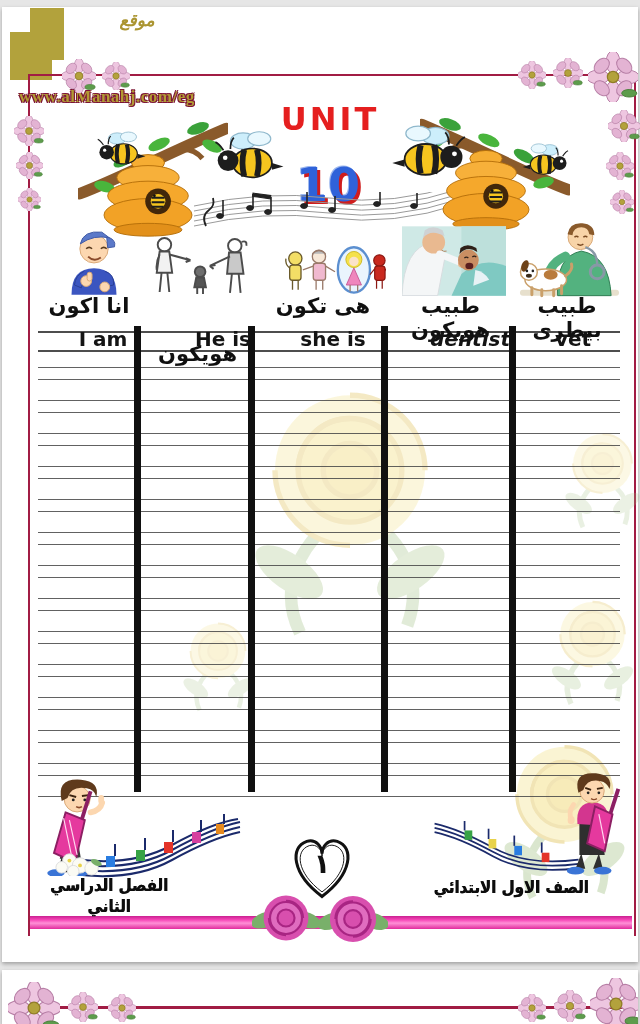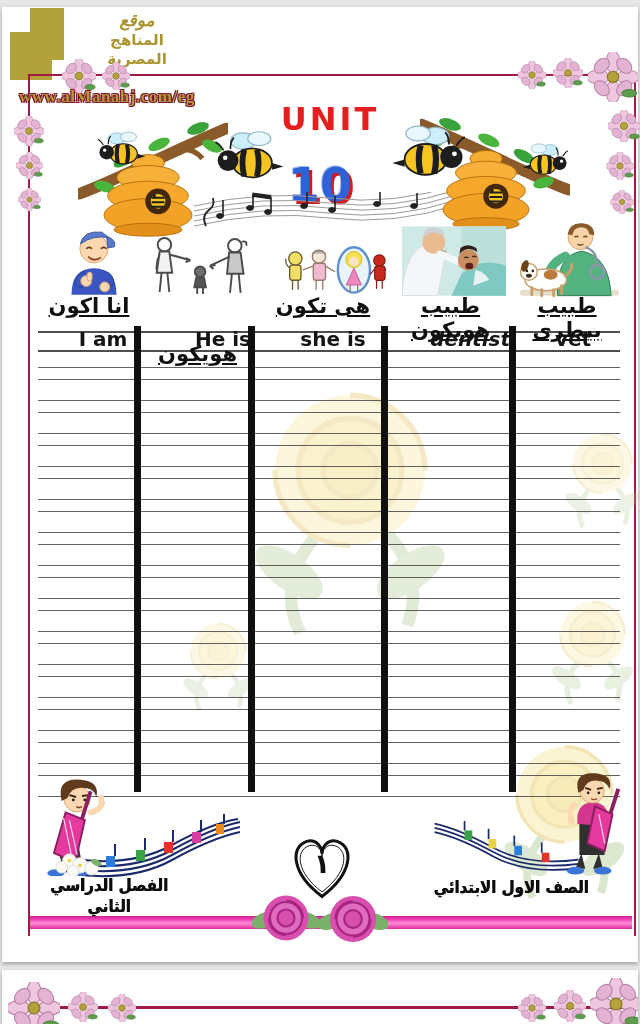--- a/index.html
+++ b/index.html
@@ -24,27 +24,27 @@
     font-weight:bold;font-size:17px;color:#b29a34;letter-spacing:.5px;
     text-shadow:1px 1px 0 #7c1434,-1px 1px 0 #7c1434,1px -1px 0 #7c1434,-1px -1px 0 #7c1434;}
 
   
   .frame{position:absolute;left:28px;top:74px;width:604px;height:860px;
     border:2.5px solid #a11c44;border-bottom:none;}
 
   
   .unit-word{position:absolute;left:225px;top:100px;width:210px;text-align:center;
     font-size:32px;font-weight:800;color:#e51f1f;letter-spacing:3px;font-family:"DejaVu Sans",sans-serif;}
-  .unit-number{position:absolute;left:288px;top:158px;width:80px;
+  .unit-number{position:absolute;left:288px;top:158px;width:80px;text-align:center;
     font-size:46px;font-weight:800;color:#2f62d9;
     text-shadow:3px 3px 0 #cf1d1d,-1px -1px 0 #9db8ef;}
 
   
   .arabic-label{position:absolute;top:294px;height:32px;text-align:center;direction:rtl;
-    font-size:21px;font-weight:bold;color:#101010;z-index:6;text-decoration:underline;}
+    font-size:21px;font-weight:bold;color:#101010;z-index:6;}
   .english-label{position:absolute;top:327px;height:24px;text-align:center;
     font-size:20px;font-weight:bold;color:#141414;z-index:6;margin-left:23px;}
 
   
   .hline{position:absolute;left:38px;width:582px;height:1.5px;background:#4e4e4e;z-index:4;}
   .ruled{position:absolute;left:38px;top:367px;width:582px;height:432px;z-index:3;
     background-image:repeating-linear-gradient(to bottom,
       rgba(70,70,70,.85) 0px,rgba(70,70,70,.85) 1.4px,transparent 1.4px,transparent 12px,
       rgba(70,70,70,.85) 12px,rgba(70,70,70,.85) 13.4px,transparent 13.4px,transparent 33px);}
   .vbar{position:absolute;top:326px;width:7px;height:466px;background:#101010;z-index:5;}
@@ -134,21 +134,20 @@
   </defs>
 </svg>
 
 <div class="page" id="page1"></div>
 <div class="page" id="page2"></div>
 
 <div class="logo-rect" style="left:30px;top:8px;width:34px;height:52px;"></div>
 <div class="logo-rect" style="left:10px;top:32px;width:42px;height:48px;"></div>
 <div class="site-name">
   <div class="l1">موقع</div>
-  <div class="l2">المناهج المصرية</div>
 </div>
 <div class="frame"></div>
 <div class="url-text">www.alManahj.com/eg</div>
 
 <svg class="abs" style="left:62px;top:59px;width:34px;height:34px;z-index:2">
     <use href="#flower"></use>
   </svg>
 <svg class="abs" style="left:102px;top:62px;width:28px;height:28px;z-index:2">
     <use href="#flower"></use>
   </svg>

